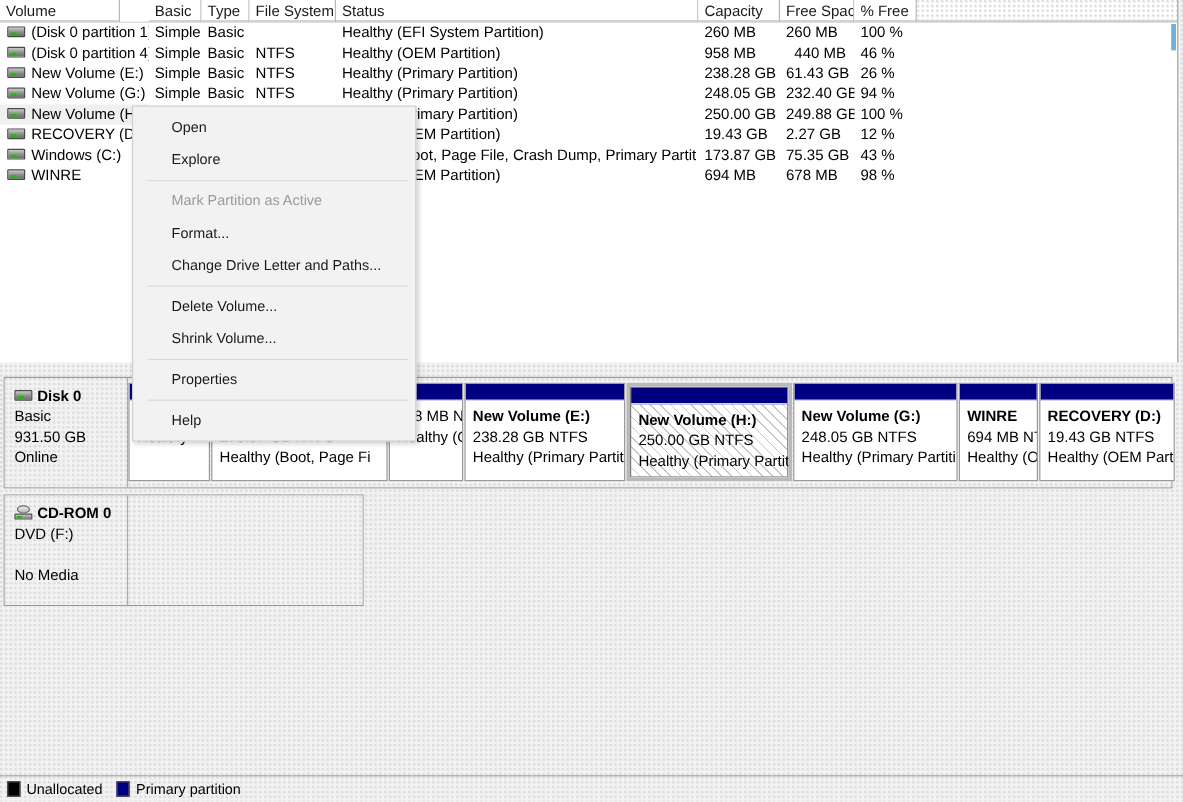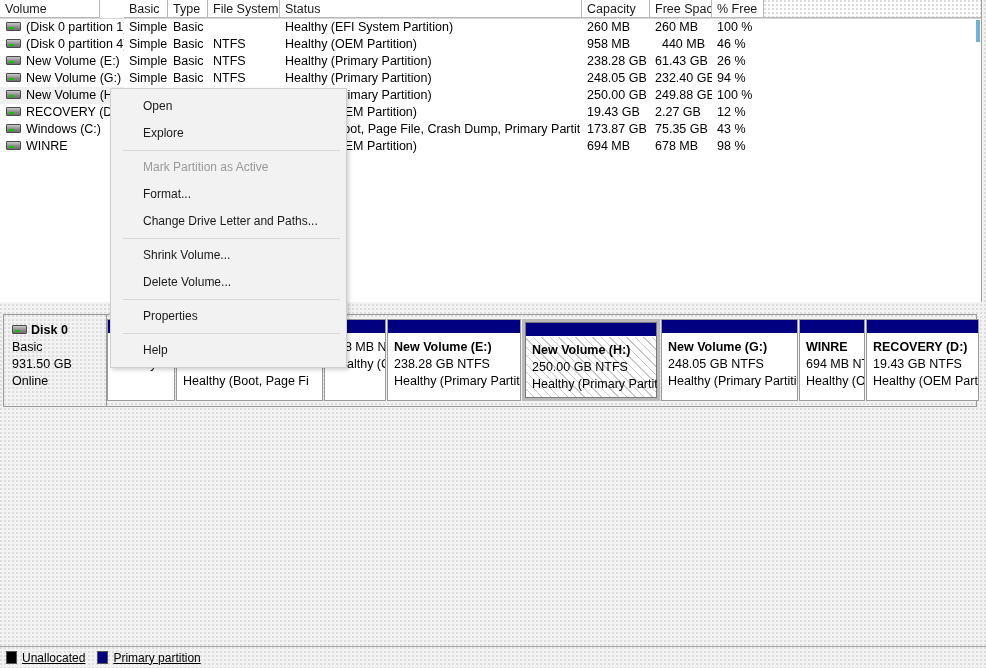--- a/index.html
+++ b/index.html
@@ -210,21 +210,21 @@
     width: 986px; height: 22px;
     border-top: 1px solid #a6a6a6;
     background:
       radial-gradient(circle at 1px 1px, #dcdcdc 1px, transparent 1.2px) 0 0 / 4px 4px,
       #f2f2f2;
     display: flex; align-items: center;
     padding-left: 6px;
     box-sizing: border-box;
     font-size: 12px;
   }
-  .legend-item { display: flex; align-items: center; margin-right: 12px; text-decoration: underline; }
+  .legend-item { display: flex; align-items: center; margin-right: 12px; }
   .legend-swatch {
     width: 11px; height: 13px; margin-right: 5px;
     border: 1px solid #555;
     box-sizing: border-box;
   }
 
   
   #ctx-menu {
     position: absolute;
     left: 110px; top: 88px;
@@ -444,20 +444,28 @@
               <div class="part-bar"></div>
               <div class="part-body">
                 <div class="part-name">RECOVERY  (D:)</div>
                 <div>19.43 GB NTFS</div>
                 <div>Healthy (OEM Part</div>
               </div>
             </div>
           </div>
         </div>
       </div>
+      <div class="disk-block" style="top: 105px; height: 93px; width: 300px;">
+        <div class="disk-info">
+          <div class="disk-title"><span class="cd-icon"><span class="cd-led"></span></span><span>CD-ROM 0</span></div>
+          <div>DVD (F:)</div>
+          <div style="margin-top: 17px;">No Media</div>
+        </div>
+        <div class="disk-parts"></div>
+      </div>
     </div>
 
   <div id="legend">
       <div class="legend-item">
         <span class="legend-swatch" style="background: rgb(0, 0, 0);"></span>
         <span>Unallocated</span>
       </div>
       <div class="legend-item">
         <span class="legend-swatch" style="background: rgb(0, 0, 128);"></span>
         <span>Primary partition</span>
@@ -465,21 +473,21 @@
     </div>
 
   <div id="ctx-menu">
       <div class="mi">Open</div>
       <div class="mi">Explore</div>
       <div class="msep"></div>
       <div class="mi disabled">Mark Partition as Active</div>
       <div class="mi">Format...</div>
       <div class="mi">Change Drive Letter and Paths...</div>
       <div class="msep"></div>
+      <div class="mi">Delete Volume...</div>
       <div class="mi">Shrink Volume...</div>
-      <div class="mi">Delete Volume...</div>
       <div class="msep"></div>
       <div class="mi">Properties</div>
       <div class="msep"></div>
       <div class="mi">Help</div>
     </div>
 
 </div>
 
 </body></html>

